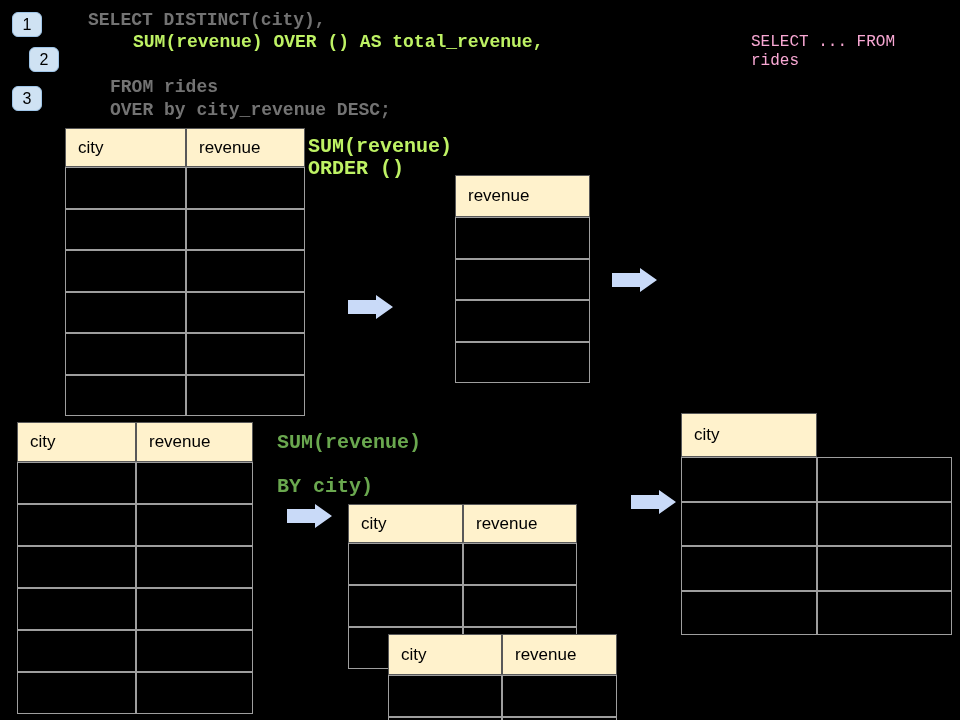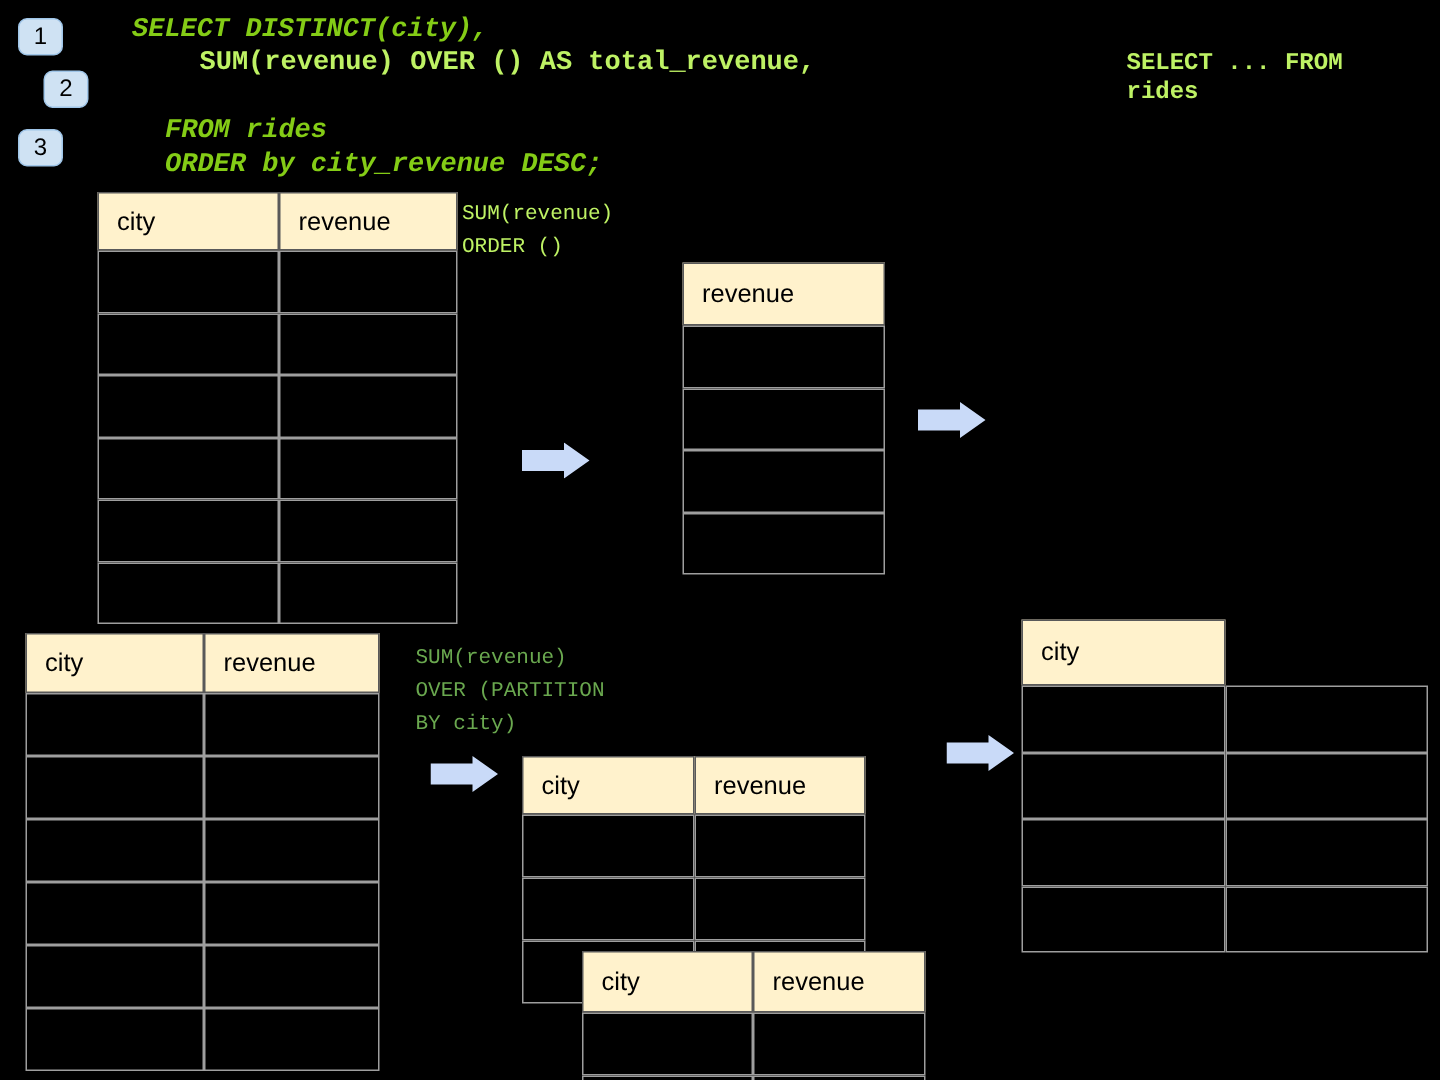--- a/index.html
+++ b/index.html
@@ -11,38 +11,38 @@
   .badge { position:absolute; width:30px; height:25px; background:#cfe2f3;
            border:1.5px solid #9fc5e8; border-radius:6px; color:#000;
            font-size:16px; display:flex; align-items:center; justify-content:center; }
   #badge-1 { left:12px; top:12px; }
   #badge-2 { left:29px; top:47px; }
   #badge-3 { left:12px; top:86px; }
 
   
   .code { position:absolute; font-family:"Liberation Mono", monospace;
           font-weight:bold; font-size:18px; white-space:pre; }
-  .purple { color:#84cc16;font-style:italic; }
+  .purple { color:#737373; }
   .red    { color:#bef264; }
   .green  { color:#6aa84f; }
   #sql-line-1 { left:88px;  top:10px; }
   #sql-line-2 { left:133px; top:32px; }
   #sql-line-3 { left:133px; top:55px; }
   #sql-line-4 { left:110px; top:77px; }
   #sql-line-5 { left:110px; top:100px; }
 
   
   .note { position:absolute; font-family:"Liberation Mono", monospace;
-          font-weight:bold; font-size:16px; color:#bef264; white-space:pre; }
+          font-weight:normal; font-size:16px; color:#f9a8d4; white-space:pre; }
   #note-line-1 { left:751px; top:33px; }
   #note-line-2 { left:751px; top:52px; }
 
   
   .lbl { position:absolute; font-family:"Liberation Mono", monospace;
-         font-weight:normal; font-size:14px; white-space:pre; }
+         font-weight:bold; font-size:20px; white-space:pre; }
   #total-lbl-1 { left:308px; top:135px; }
   #total-lbl-2 { left:308px; top:157px; }
   #part-lbl-1  { left:277px; top:431px; }
   #part-lbl-2  { left:277px; top:453px; }
   #part-lbl-3  { left:277px; top:475px; }
 
   
   .tbl { position:absolute; background:#000; }
   .tbl-head { display:grid; }
   .tbl-head .cell { background:#fff2cc; border:1px solid #595959;
@@ -87,30 +87,29 @@
 
 <div id="page">
 
   <div class="badge" id="badge-1">1</div>
   <div class="badge" id="badge-2">2</div>
   <div class="badge" id="badge-3">3</div>
 
   <div class="code purple" id="sql-line-1">SELECT DISTINCT(city),</div>
   <div class="code red" id="sql-line-2">SUM(revenue) OVER () AS total_revenue,</div>
   <div class="code purple" id="sql-line-4">FROM rides</div>
-  <div class="code purple" id="sql-line-5">ORDER by city_revenue DESC;</div>
+  <div class="code purple" id="sql-line-5">OVER by city_revenue DESC;</div>
 
   <div class="note" id="note-line-1">SELECT ... FROM</div>
   <div class="note" id="note-line-2">rides</div>
 
   <div class="lbl red" id="total-lbl-1">SUM(revenue)</div>
   <div class="lbl red" id="total-lbl-2">ORDER ()</div>
 
   <div class="lbl green" id="part-lbl-1">SUM(revenue)</div>
-  <div class="lbl green" id="part-lbl-2">OVER (PARTITION</div>
   <div class="lbl green" id="part-lbl-3">BY city)</div>
 
   <div class="tbl" id="t1">
     <div class="tbl-head">
       <div class="cell">city</div>
       <div class="cell">revenue</div>
     </div>
     <div class="tbl-row">
         <div class="cell"></div>
         <div class="cell"></div>

